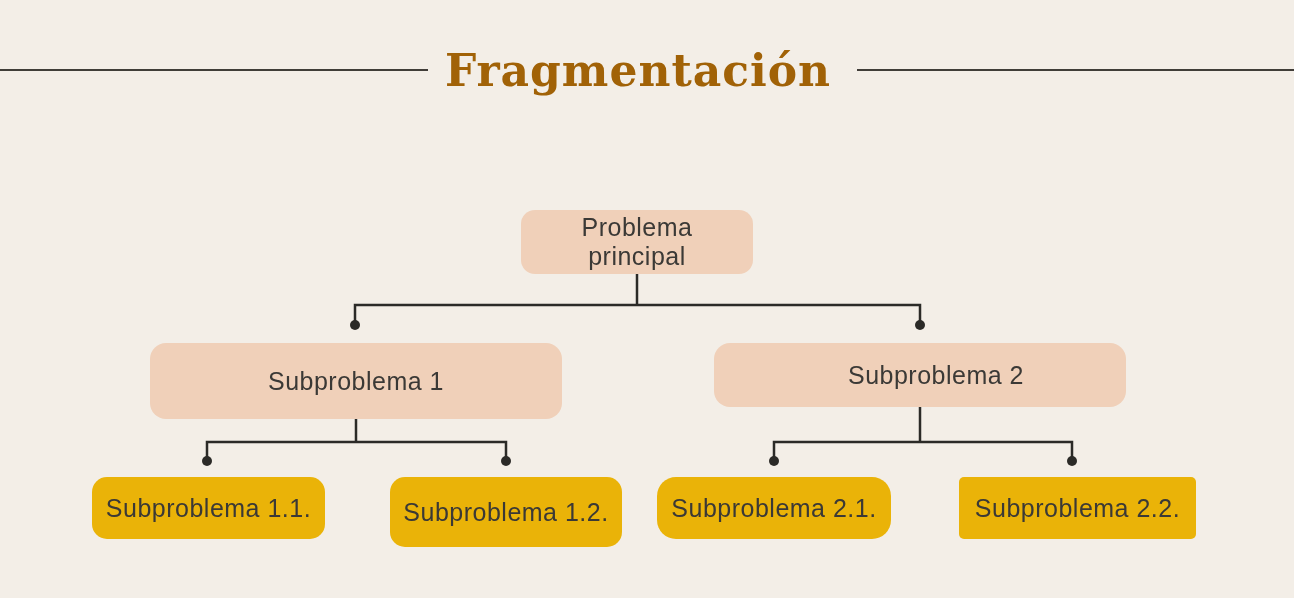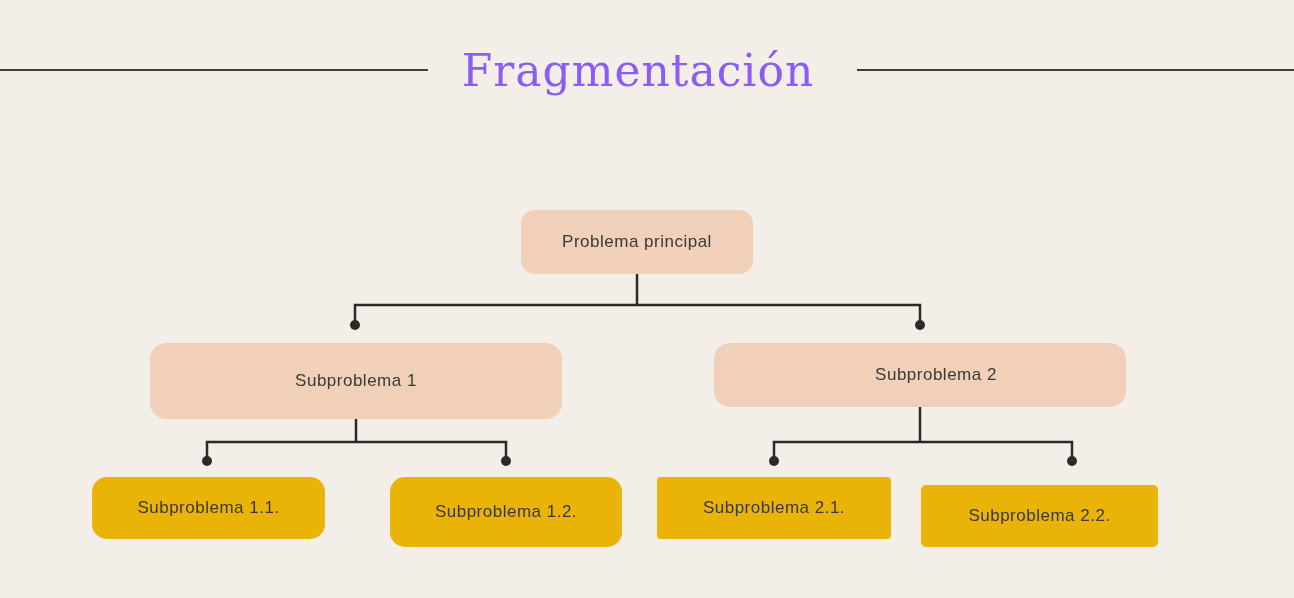--- a/index.html
+++ b/index.html
@@ -16,25 +16,25 @@
   }
 
   
   .title {
     position: absolute;
     left: 638px; top: 44px;
     transform: translateX(-50%);
     width: 700px;
     text-align: center;
     font-family: "DejaVu Serif", serif;
-    font-weight: 400;
+    font-weight: 700;
     font-size: 44px;
     line-height: 54px;
     letter-spacing: 1px;
-    color: #8b5cf6;
+    color: #a16207;
     white-space: nowrap;
   }
   .rule {
     position: absolute;
     top: 69px;
     height: 2px;
     background: #403d38;
   }
   .rule-left  { left: 0;     width: 428px; }
   .rule-right { left: 857px; width: 437px; }
@@ -49,36 +49,36 @@
 
   
   .node {
     position: absolute;
     display: flex;
     align-items: center;
     justify-content: center;
     text-align: center;
     box-sizing: border-box;
     color: #3b3936;
-    font-size: 17px;
+    font-size: 25px;
     letter-spacing: 0.5px;
     line-height: 1.15;
     white-space: nowrap;
   }
   .node.wrap { white-space: normal; }
   .peach { background: #f0d0b9; }
   .green { background: #eab308; }
 
   #node-root  { left: 521px; top: 210px; width: 232px; height: 64px; border-radius: 14px; padding: 0 26px; }
   #node-sub1  { left: 150px; top: 343px; width: 412px; height: 76px; border-radius: 16px; }
   #node-sub2  { left: 714px; top: 343px; width: 412px; height: 64px; border-radius: 16px; padding-left: 32px; }
   #node-sub11 { left:  92px; top: 477px; width: 233px; height: 62px; border-radius: 15px; }
   #node-sub12 { left: 390px; top: 477px; width: 232px; height: 70px; border-radius: 15px; }
-  #node-sub21 { left: 657px; top: 477px; width: 234px; height: 62px; border-radius: 4px; }
-  #node-sub22 { left: 921px; top: 477px; width: 237px; height: 62px; border-radius: 5px; margin-top: 8px; }
+  #node-sub21 { left: 657px; top: 477px; width: 234px; height: 62px; border-radius: 19px; }
+  #node-sub22 { left: 959px; top: 477px; width: 237px; height: 62px; border-radius: 5px; }
 </style>
 </head>
 <body>
 
 <div id="stage">
 
   <div class="rule rule-left"></div>
   <div class="rule rule-right"></div>
 
   <div class="title">

